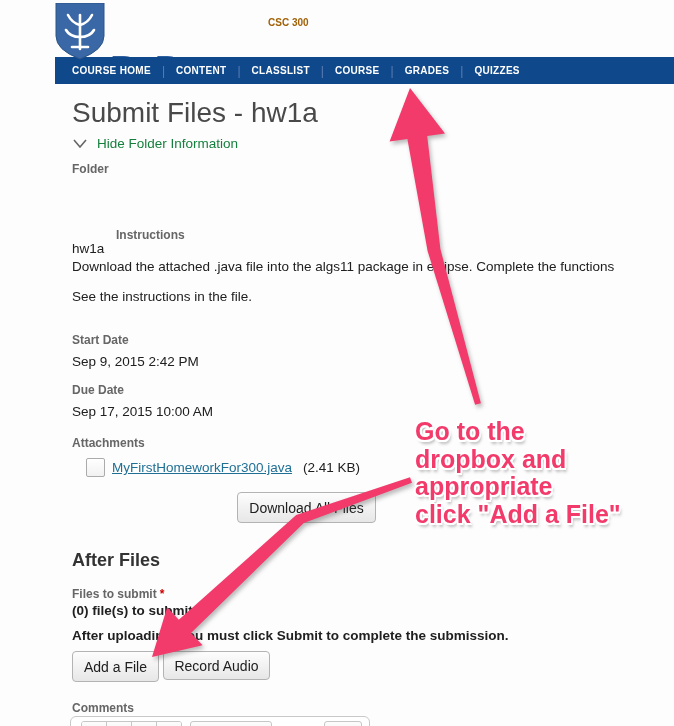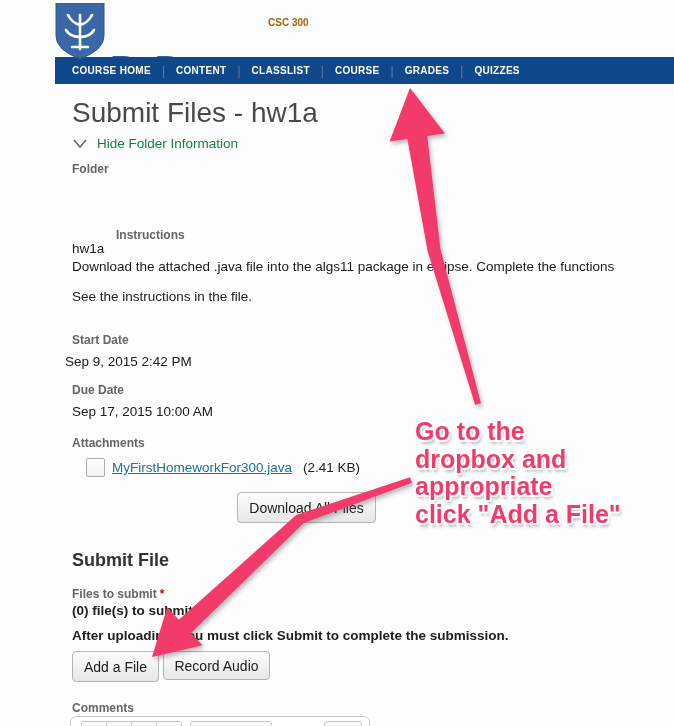--- a/index.html
+++ b/index.html
@@ -118,33 +118,33 @@
   </div>
 
   <div class="abs sec-label" style="left:72px;top:162px;">Folder</div>
   <div class="abs body-text" style="left:72px;top:195px;margin-top:46px;">hw1a</div>
 
   <div class="abs sec-label" style="left:84px;top:228px;margin-left:32px;">Instructions</div>
   <div class="abs body-text" style="left:72px;top:259px;width:602px;overflow:hidden;">Download the attached .java file into the algs11 package in eclipse.  Complete the functions</div>
   <div class="abs body-text" style="left:72px;top:289px;">See the instructions in the file.</div>
 
   <div class="abs sec-label" style="left:72px;top:333px;">Start Date</div>
-  <div class="abs body-text" style="left:65px;top:354px;">Sep 9, 2015 2:42 PM</div>
+  <div class="abs body-text" style="left:72px;top:354px;">Sep 9, 2015 2:42 PM</div>
   <div class="abs sec-label" style="left:72px;top:383px;">Due Date</div>
   <div class="abs body-text" style="left:72px;top:404px;">Sep 17, 2015 10:00 AM</div>
 
   <div class="abs sec-label" style="left:72px;top:436px;">Attachments</div>
   <div class="abs file-row">
     <span class="checkbox"></span>
     <span class="file-link">MyFirstHomeworkFor300.java</span>
     <span class="file-size">(2.41 KB)</span>
   </div>
   <div id="btn-download" class="abs btn">Download All Files</div>
 
-  <div class="abs submit-heading">Submit File</div>
+  <div class="abs submit-heading">After Files</div>
   <div id="files-to-submit" class="abs sec-label">
     <span>Files to submit</span><span class="req">*</span>
   </div>
   <div id="files-count" class="abs bold-text">(0) file(s) to submit</div>
   <div id="upload-note" class="abs bold-text">After uploading, you must click Submit to complete the submission.</div>
   <div id="btn-addfile" class="abs btn">Add a File</div>
   <div id="btn-record" class="abs btn">Record Audio</div>
 
   <div id="comments-label" class="abs sec-label">Comments</div>
   <div id="editor" class="abs">

